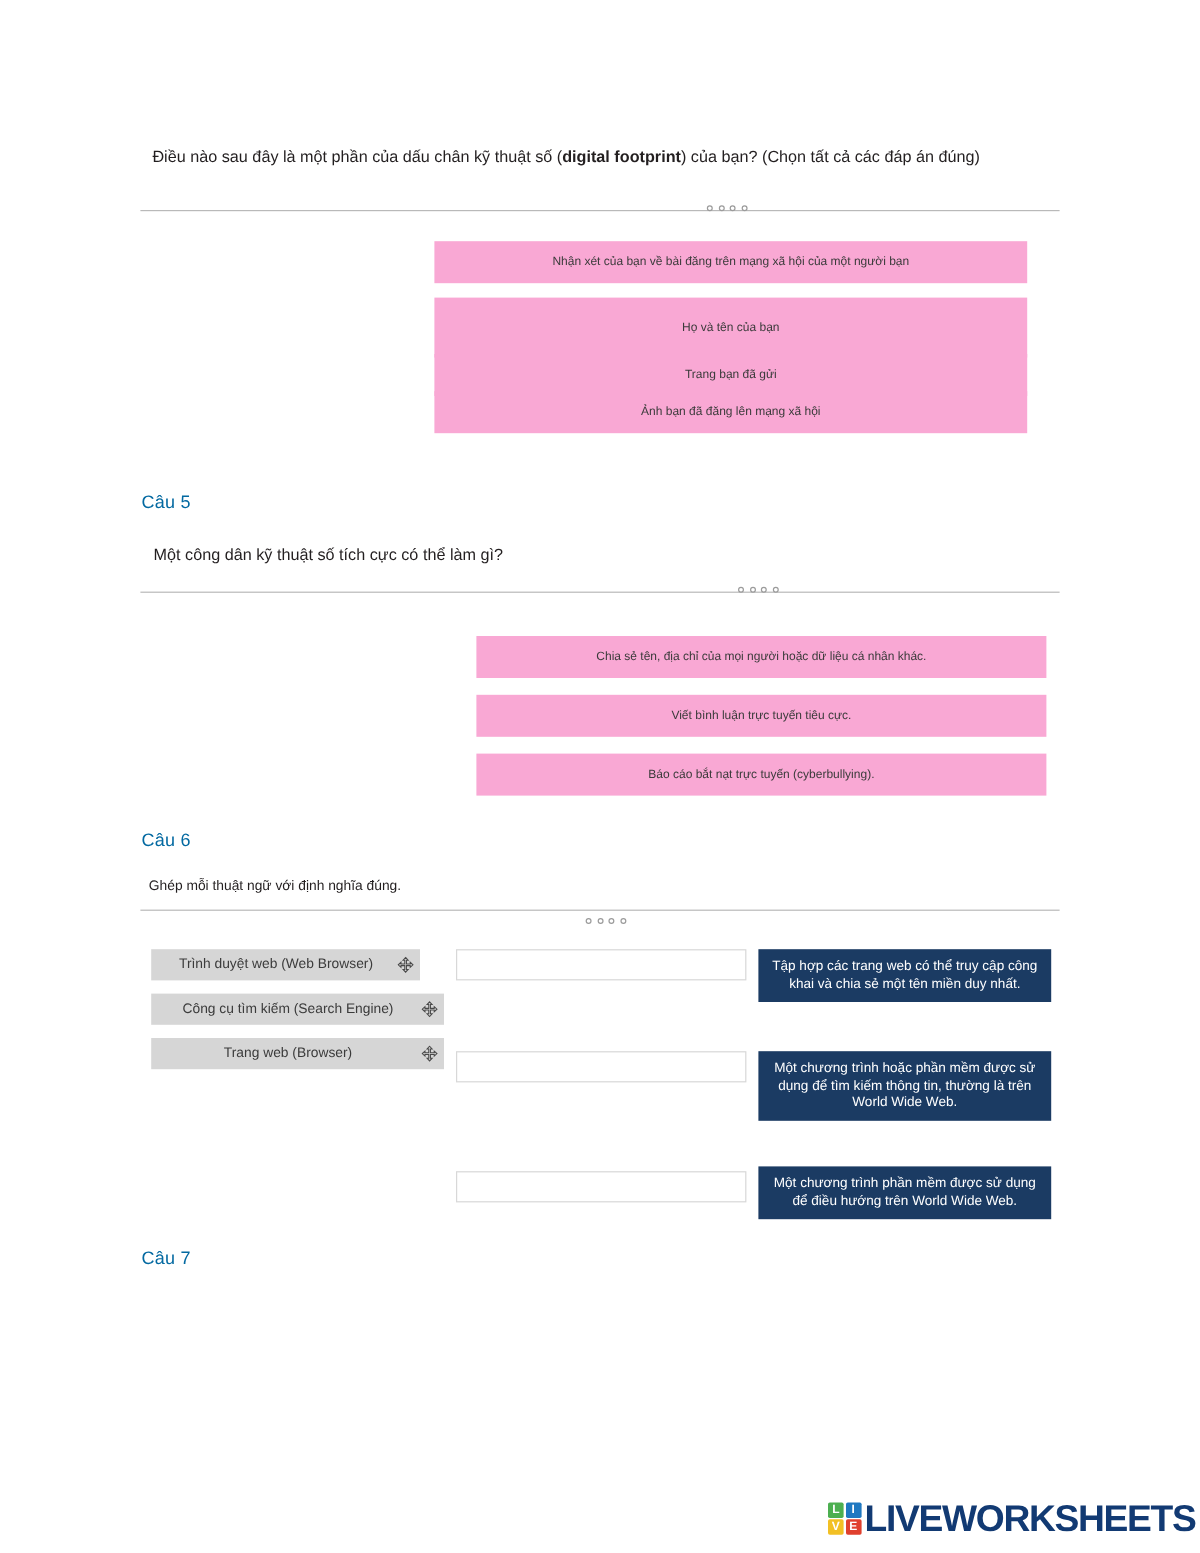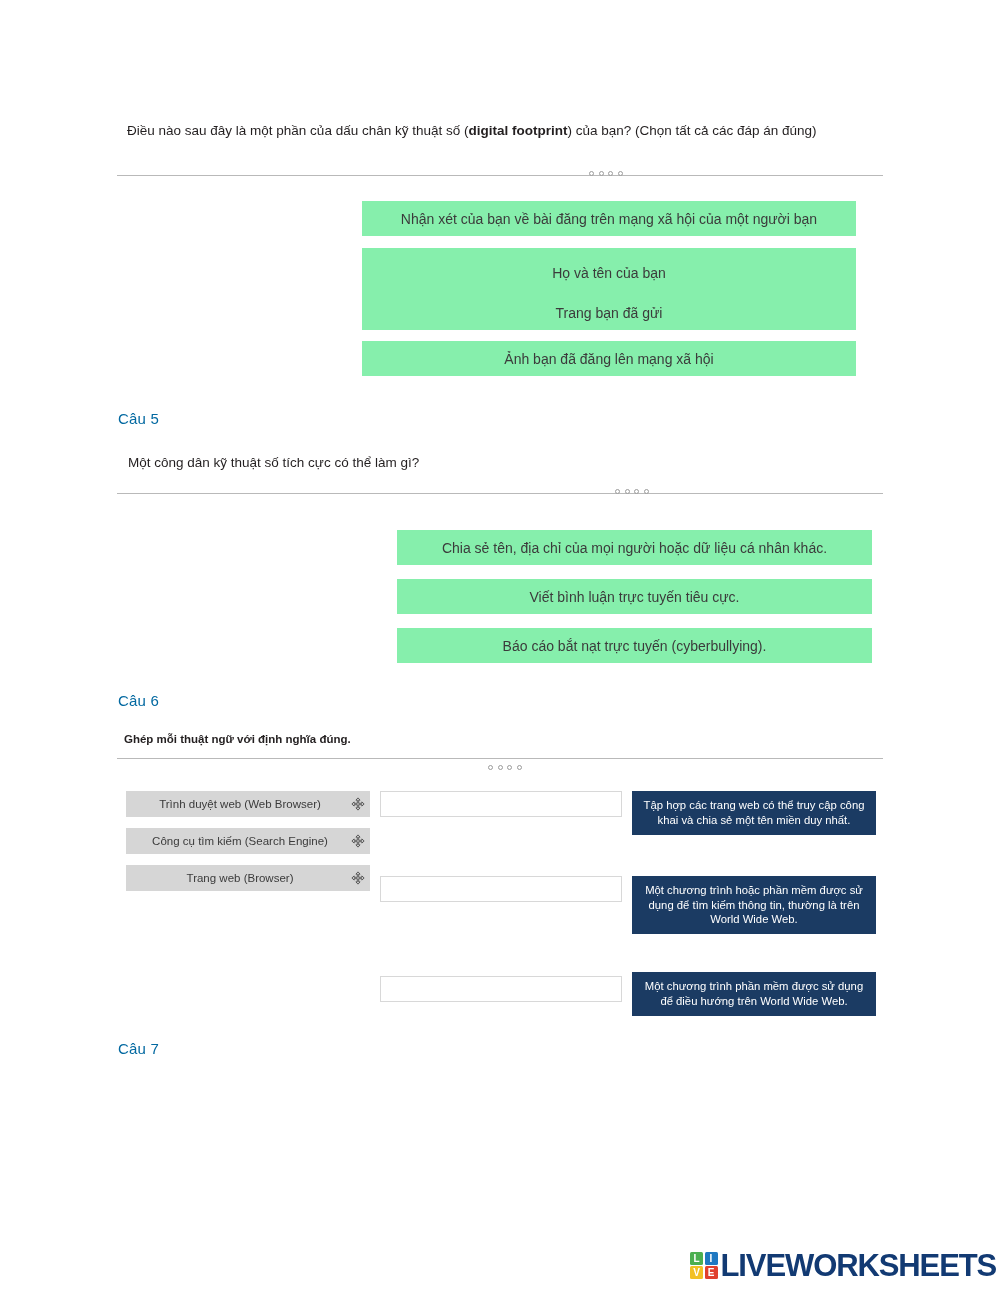--- a/index.html
+++ b/index.html
@@ -49,23 +49,23 @@
     display: block;
     width: 5px; height: 5px;
     border: 1px solid #9b9b9b;
     border-radius: 50%;
     background: #fff;
   }
 
   
   .opt {
     position: absolute;
-    background: #86efac;
+    background: #f9a8d4;
     color: #3b3b3b;
-    font-size: 14px;
+    font-size: 10px;
     display: flex;
     align-items: center;
     justify-content: center;
     text-align: center;
     padding: 0 10px;
     white-space: nowrap;
   }
 
   
   .drag-item {
@@ -160,51 +160,51 @@
   <div class="dots" style="left:589px; top:171px;">
     <span></span>
     <span></span>
     <span></span>
     <span></span>
   </div>
 
   <div class="opt" style="left:362px; top:201px; width:494px; height:35px;">Nhận xét của bạn về bài đăng trên mạng xã hội của một người bạn</div>
   <div class="opt" style="left:362px; top:248px; width:494px; height:50px;">Họ và tên của bạn</div>
   <div class="opt" style="left:362px; top:295px; width:494px; height:35px;">Trang bạn đã gửi</div>
-  <div class="opt" style="left:362px; top:341px; width:494px; height:35px;">Ảnh bạn đã đăng lên mạng xã hội</div>
+  <div class="opt" style="left:362px; top:326px; width:494px; height:35px;">Ảnh bạn đã đăng lên mạng xã hội</div>
 
   <div class="qlabel" style="left:118px; top:410px;">Câu 5</div>
 
   <div class="prompt" style="left:128px; top:454px;">Một công dân kỹ thuật số tích cực có thể làm gì?</div>
 
   <div class="separator" style="left:117px; top:493px; width:766px;"></div>
   <div class="dots" style="left:615px; top:489px;">
     <span></span>
     <span></span>
     <span></span>
     <span></span>
   </div>
 
   <div class="opt" style="left:397px; top:530px; width:475px; height:35px;">Chia sẻ tên, địa chỉ của mọi người hoặc dữ liệu cá nhân khác.</div>
   <div class="opt" style="left:397px; top:579px; width:475px; height:35px;">Viết bình luận trực tuyến tiêu cực.</div>
   <div class="opt" style="left:397px; top:628px; width:475px; height:35px;">Báo cáo bắt nạt trực tuyến (cyberbullying).</div>
 
   <div class="qlabel" style="left:118px; top:692px;">Câu 6</div>
 
-  <div class="prompt" style="left:124px; top:731px; font-size:11.5px;font-weight:bold;">Ghép mỗi thuật ngữ với định nghĩa đúng.</div>
+  <div class="prompt" style="left:124px; top:731px; font-size:11.5px;">Ghép mỗi thuật ngữ với định nghĩa đúng.</div>
 
   <div class="separator" style="left:117px; top:758px; width:766px;"></div>
   <div class="dots" style="left:488px; top:765px;">
     <span></span>
     <span></span>
     <span></span>
     <span></span>
   </div>
 
-  <div class="drag-item" style="left:126px; top:791px; width:244px; height:26px;">
+  <div class="drag-item" style="left:126px; top:791px; width:224px; height:26px;">
     <span>Trình duyệt web (Web Browser)</span>
     <span class="move-icon">
       <svg viewBox="0 0 16 16" width="14" height="14" aria-hidden="true">
         <path d="M8 1 L10.4 3.6 H8.8 V7.2 H12.4 V5.6 L15 8 L12.4 10.4 V8.8 H8.8 V12.4 H10.4 L8 15 L5.6 12.4 H7.2 V8.8 H3.6 V10.4 L1 8 L3.6 5.6 V7.2 H7.2 V3.6 H5.6 Z" fill="none" stroke="#4a4a4a" stroke-width="1"></path>
       </svg>
     </span>
   </div>
 
   <div class="drag-item" style="left:126px; top:828px; width:244px; height:26px;">
     <span>Công cụ tìm kiếm (Search Engine)</span>

